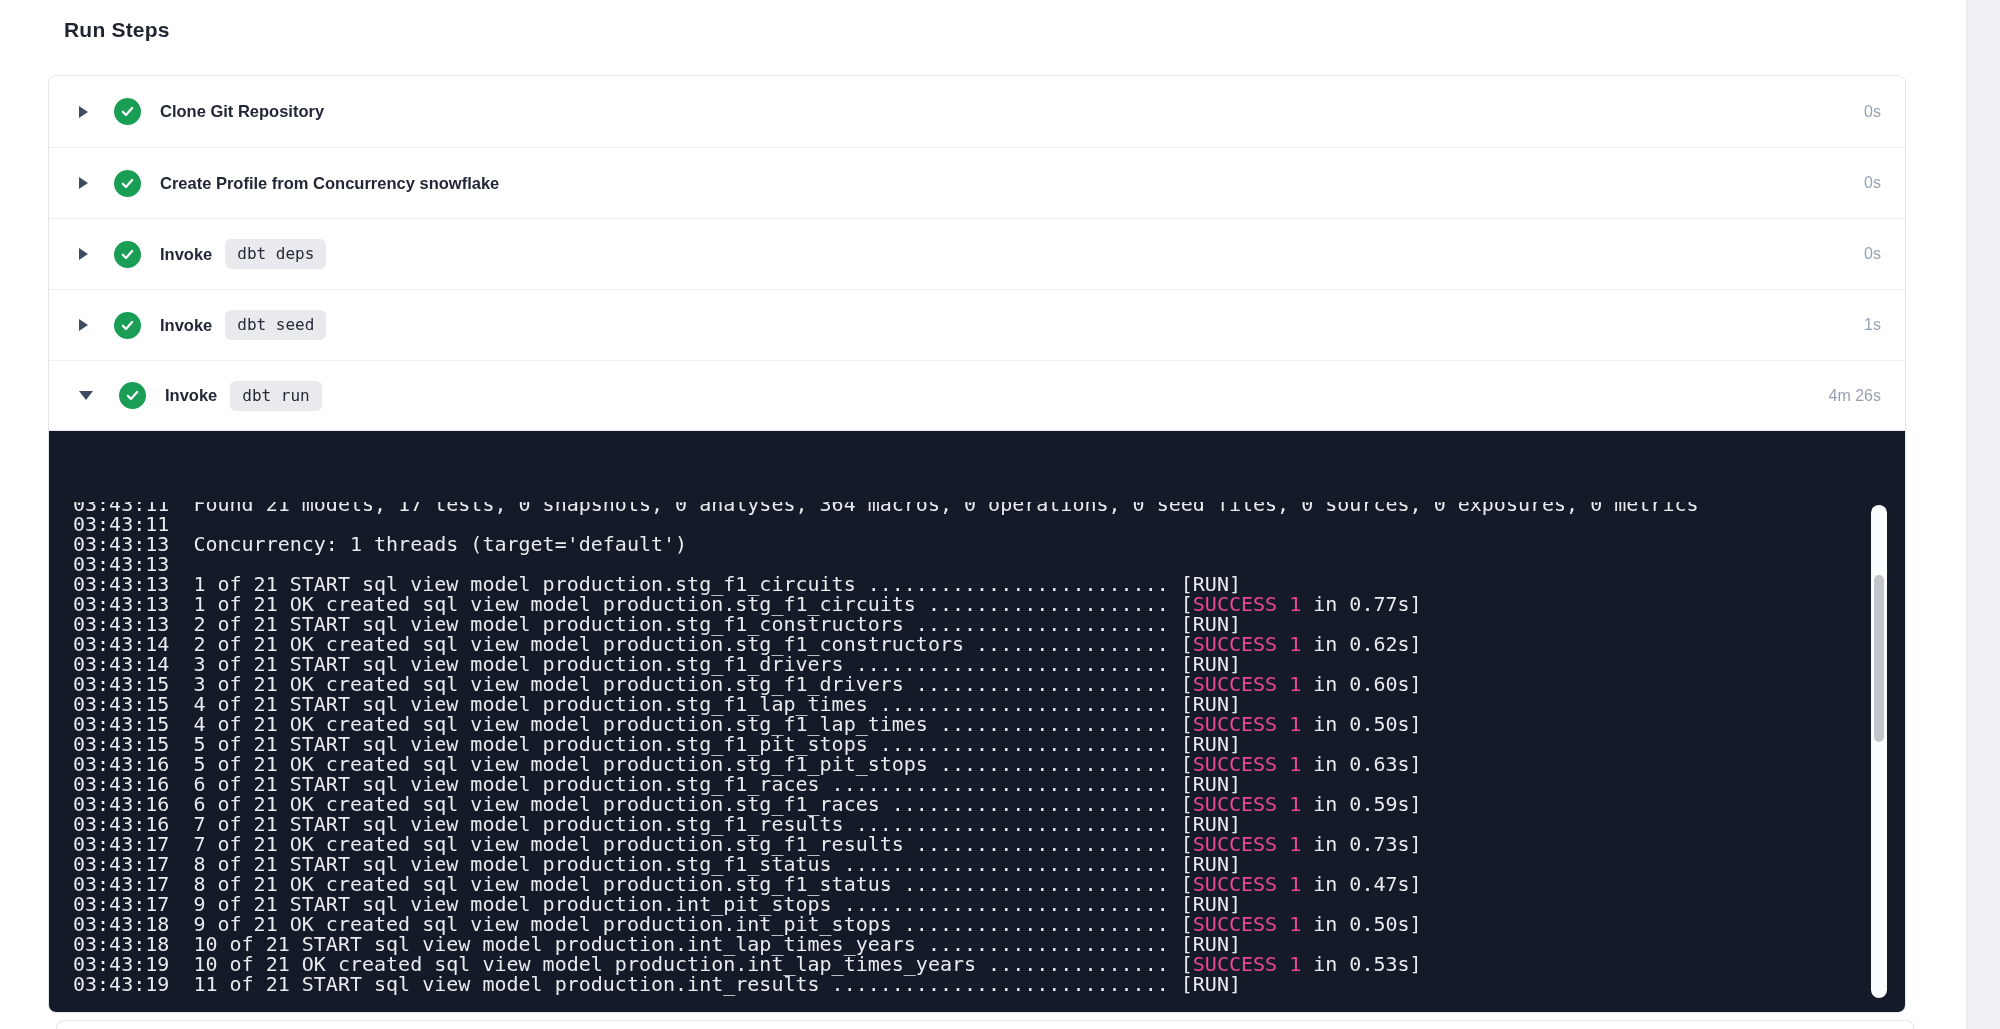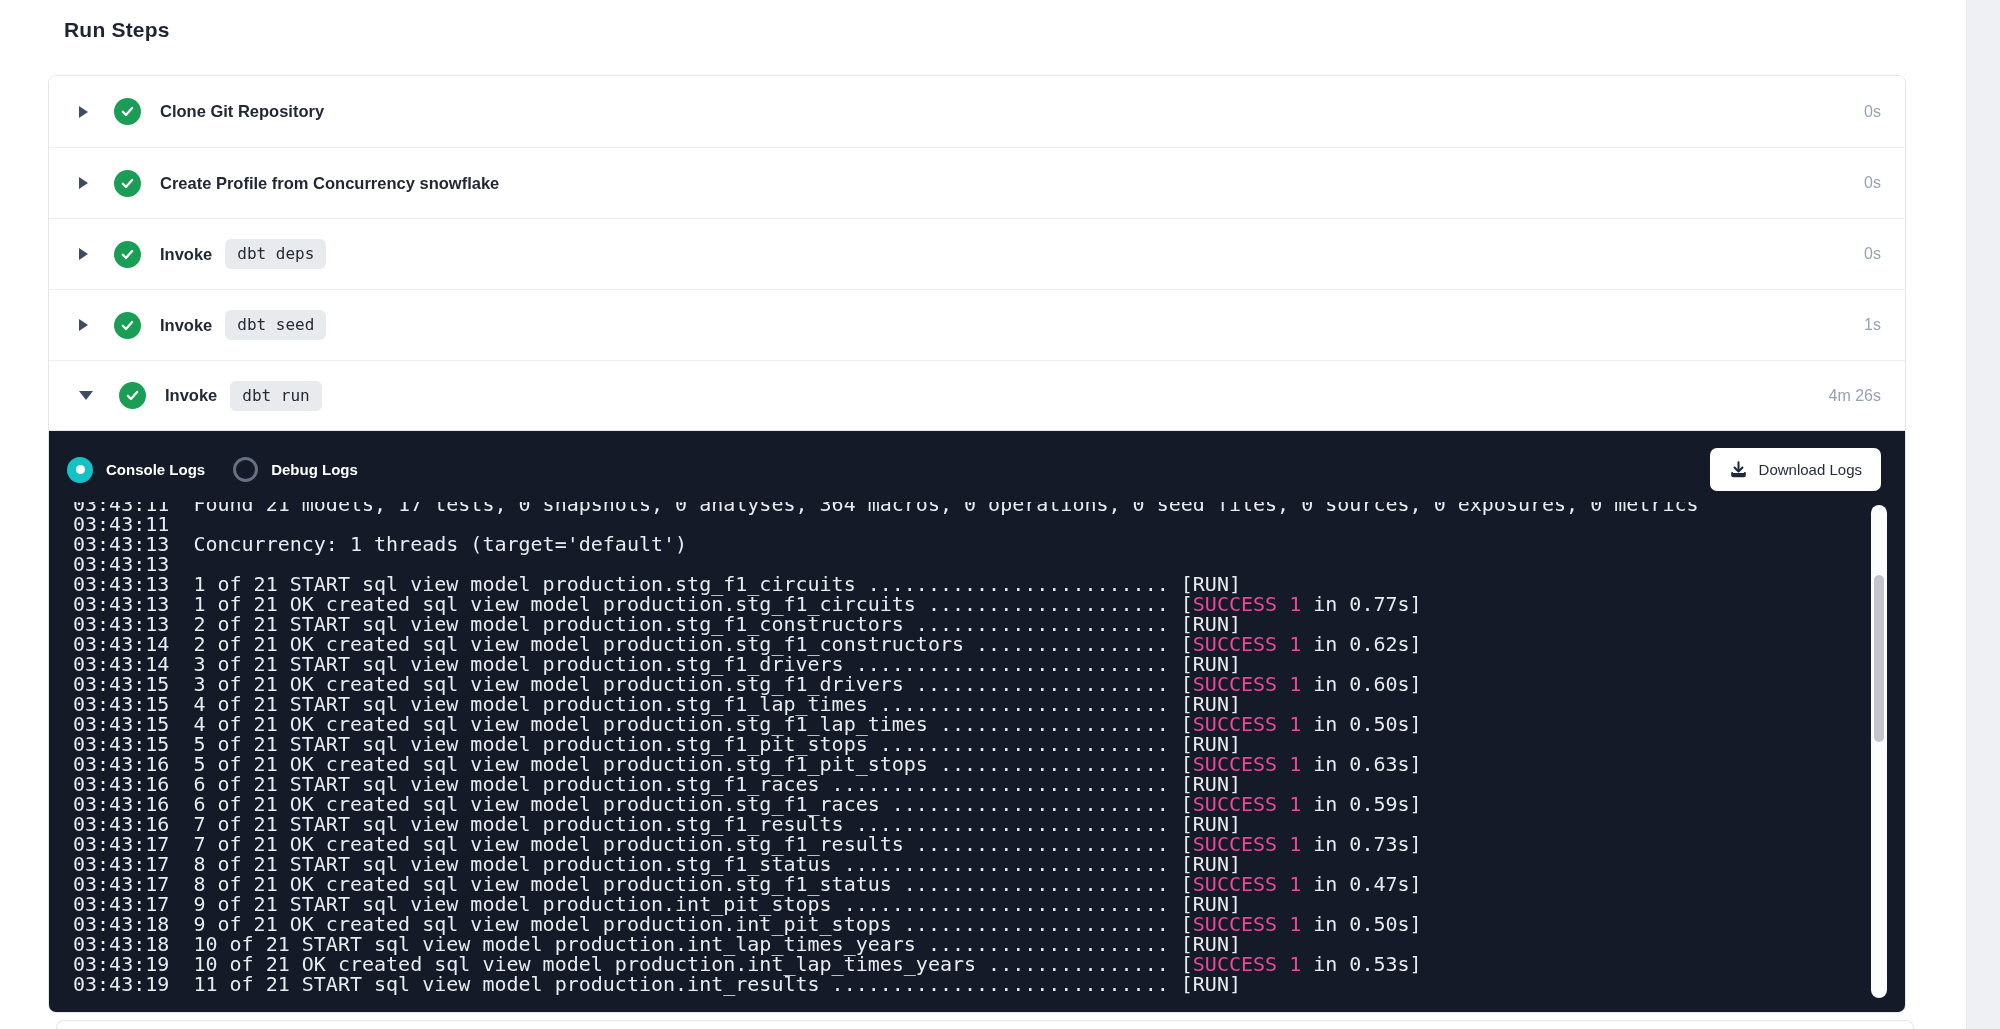--- a/index.html
+++ b/index.html
@@ -153,43 +153,20 @@
         <path d="M4.5 12.5l5 5 10-11"></path>
       </svg>
     </span>
     <span class="step-label">Invoke</span>
     <code class="chip">dbt run</code>
     <span class="dur">4m 26s</span>
   </div>
 </div>
 
   <div class="console">
-    <div class="console-header">
-      <div id="log-tabs" style="display:flex;align-items:center;">
-  <span class="tab selected">
-    <span class="radio"></span>
-    <span class="tab-label">Console Logs</span>
-  </span>
-
-  <span class="tab">
-    <span class="radio"></span>
-    <span class="tab-label">Debug Logs</span>
-  </span>
-</div>
-      <button class="dl-btn">
-        <span style="display:flex;">
-          <svg width="19" height="19" viewBox="0 0 24 24" fill="none" stroke="#1e2940" stroke-width="2.6" stroke-linecap="round" stroke-linejoin="round">
-            <path d="M12 3v10"></path>
-            <path d="M7 9.5l5 5 5-5"></path>
-            <path d="M4 16.5v2.5a1.5 1.5 0 0 0 1.5 1.5h13a1.5 1.5 0 0 0 1.5-1.5v-2.5" fill="#1e2940"></path>
-          </svg>
-        </span>
-        <span>Download Logs</span>
-      </button>
-    </div>
     <div class="log" id="log"><div class="log-line"><span>03:43:11  Found 21 models, 17 tests, 0 snapshots, 0 analyses, 364 macros, 0 operations, 0 seed files, 0 sources, 0 exposures, 0 metrics</span></div><div class="log-line"><span>03:43:11  </span></div><div class="log-line"><span>03:43:13  Concurrency: 1 threads (target='default')</span></div><div class="log-line"><span>03:43:13  </span></div><div class="log-line"><span>03:43:13  1 of 21 START sql view model production.stg_f1_circuits ......................... [RUN]</span></div><div class="log-line"><span>03:43:13  1 of 21 OK created sql view model production.stg_f1_circuits .................... [</span><span class="ok">SUCCESS 1</span><span> in 0.77s]</span></div><div class="log-line"><span>03:43:13  2 of 21 START sql view model production.stg_f1_constructors ..................... [RUN]</span></div><div class="log-line"><span>03:43:14  2 of 21 OK created sql view model production.stg_f1_constructors ................ [</span><span class="ok">SUCCESS 1</span><span> in 0.62s]</span></div><div class="log-line"><span>03:43:14  3 of 21 START sql view model production.stg_f1_drivers .......................... [RUN]</span></div><div class="log-line"><span>03:43:15  3 of 21 OK created sql view model production.stg_f1_drivers ..................... [</span><span class="ok">SUCCESS 1</span><span> in 0.60s]</span></div><div class="log-line"><span>03:43:15  4 of 21 START sql view model production.stg_f1_lap_times ........................ [RUN]</span></div><div class="log-line"><span>03:43:15  4 of 21 OK created sql view model production.stg_f1_lap_times ................... [</span><span class="ok">SUCCESS 1</span><span> in 0.50s]</span></div><div class="log-line"><span>03:43:15  5 of 21 START sql view model production.stg_f1_pit_stops ........................ [RUN]</span></div><div class="log-line"><span>03:43:16  5 of 21 OK created sql view model production.stg_f1_pit_stops ................... [</span><span class="ok">SUCCESS 1</span><span> in 0.63s]</span></div><div class="log-line"><span>03:43:16  6 of 21 START sql view model production.stg_f1_races ............................ [RUN]</span></div><div class="log-line"><span>03:43:16  6 of 21 OK created sql view model production.stg_f1_races ....................... [</span><span class="ok">SUCCESS 1</span><span> in 0.59s]</span></div><div class="log-line"><span>03:43:16  7 of 21 START sql view model production.stg_f1_results .......................... [RUN]</span></div><div class="log-line"><span>03:43:17  7 of 21 OK created sql view model production.stg_f1_results ..................... [</span><span class="ok">SUCCESS 1</span><span> in 0.73s]</span></div><div class="log-line"><span>03:43:17  8 of 21 START sql view model production.stg_f1_status ........................... [RUN]</span></div><div class="log-line"><span>03:43:17  8 of 21 OK created sql view model production.stg_f1_status ...................... [</span><span class="ok">SUCCESS 1</span><span> in 0.47s]</span></div><div class="log-line"><span>03:43:17  9 of 21 START sql view model production.int_pit_stops ........................... [RUN]</span></div><div class="log-line"><span>03:43:18  9 of 21 OK created sql view model production.int_pit_stops ...................... [</span><span class="ok">SUCCESS 1</span><span> in 0.50s]</span></div><div class="log-line"><span>03:43:18  10 of 21 START sql view model production.int_lap_times_years .................... [RUN]</span></div><div class="log-line"><span>03:43:19  10 of 21 OK created sql view model production.int_lap_times_years ............... [</span><span class="ok">SUCCESS 1</span><span> in 0.53s]</span></div><div class="log-line"><span>03:43:19  11 of 21 START sql view model production.int_results ............................ [RUN]</span></div></div>
     <div class="sb-track">
       <div class="sb-thumb"></div>
     </div>
   </div>
 </div>
 
 <div class="next-card-sliver"></div>
 <div class="right-gutter"></div>
 

